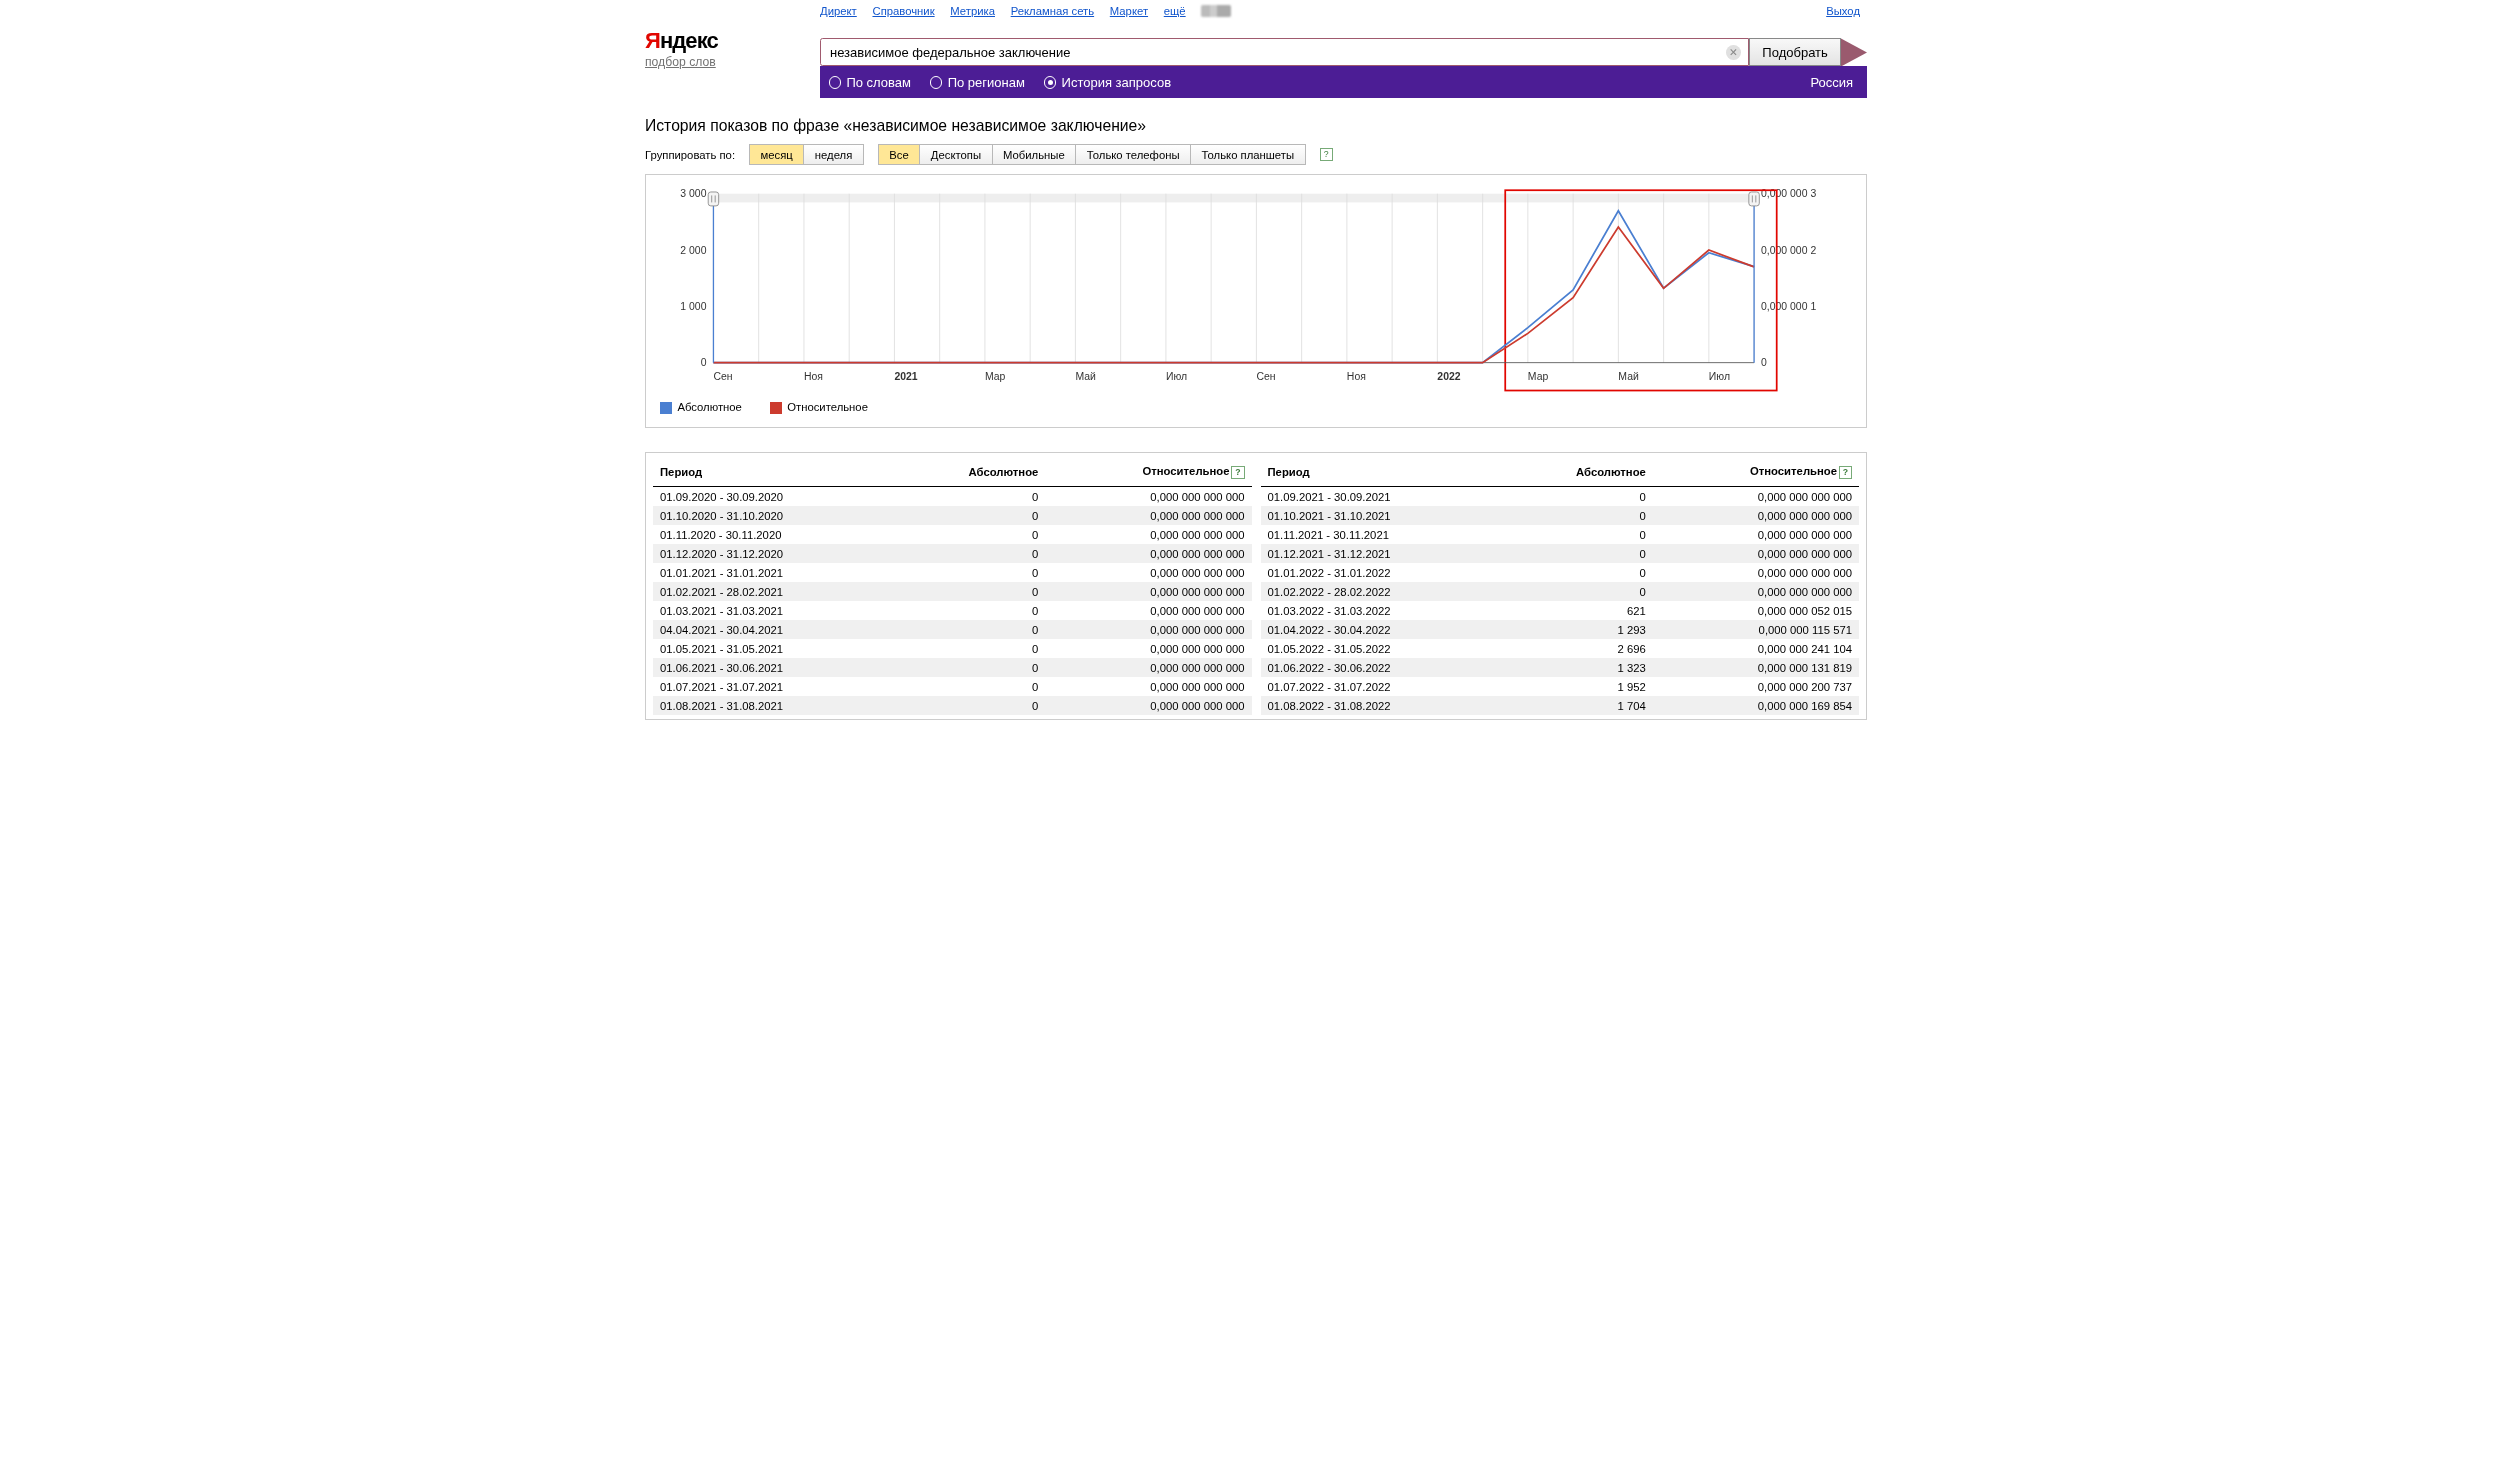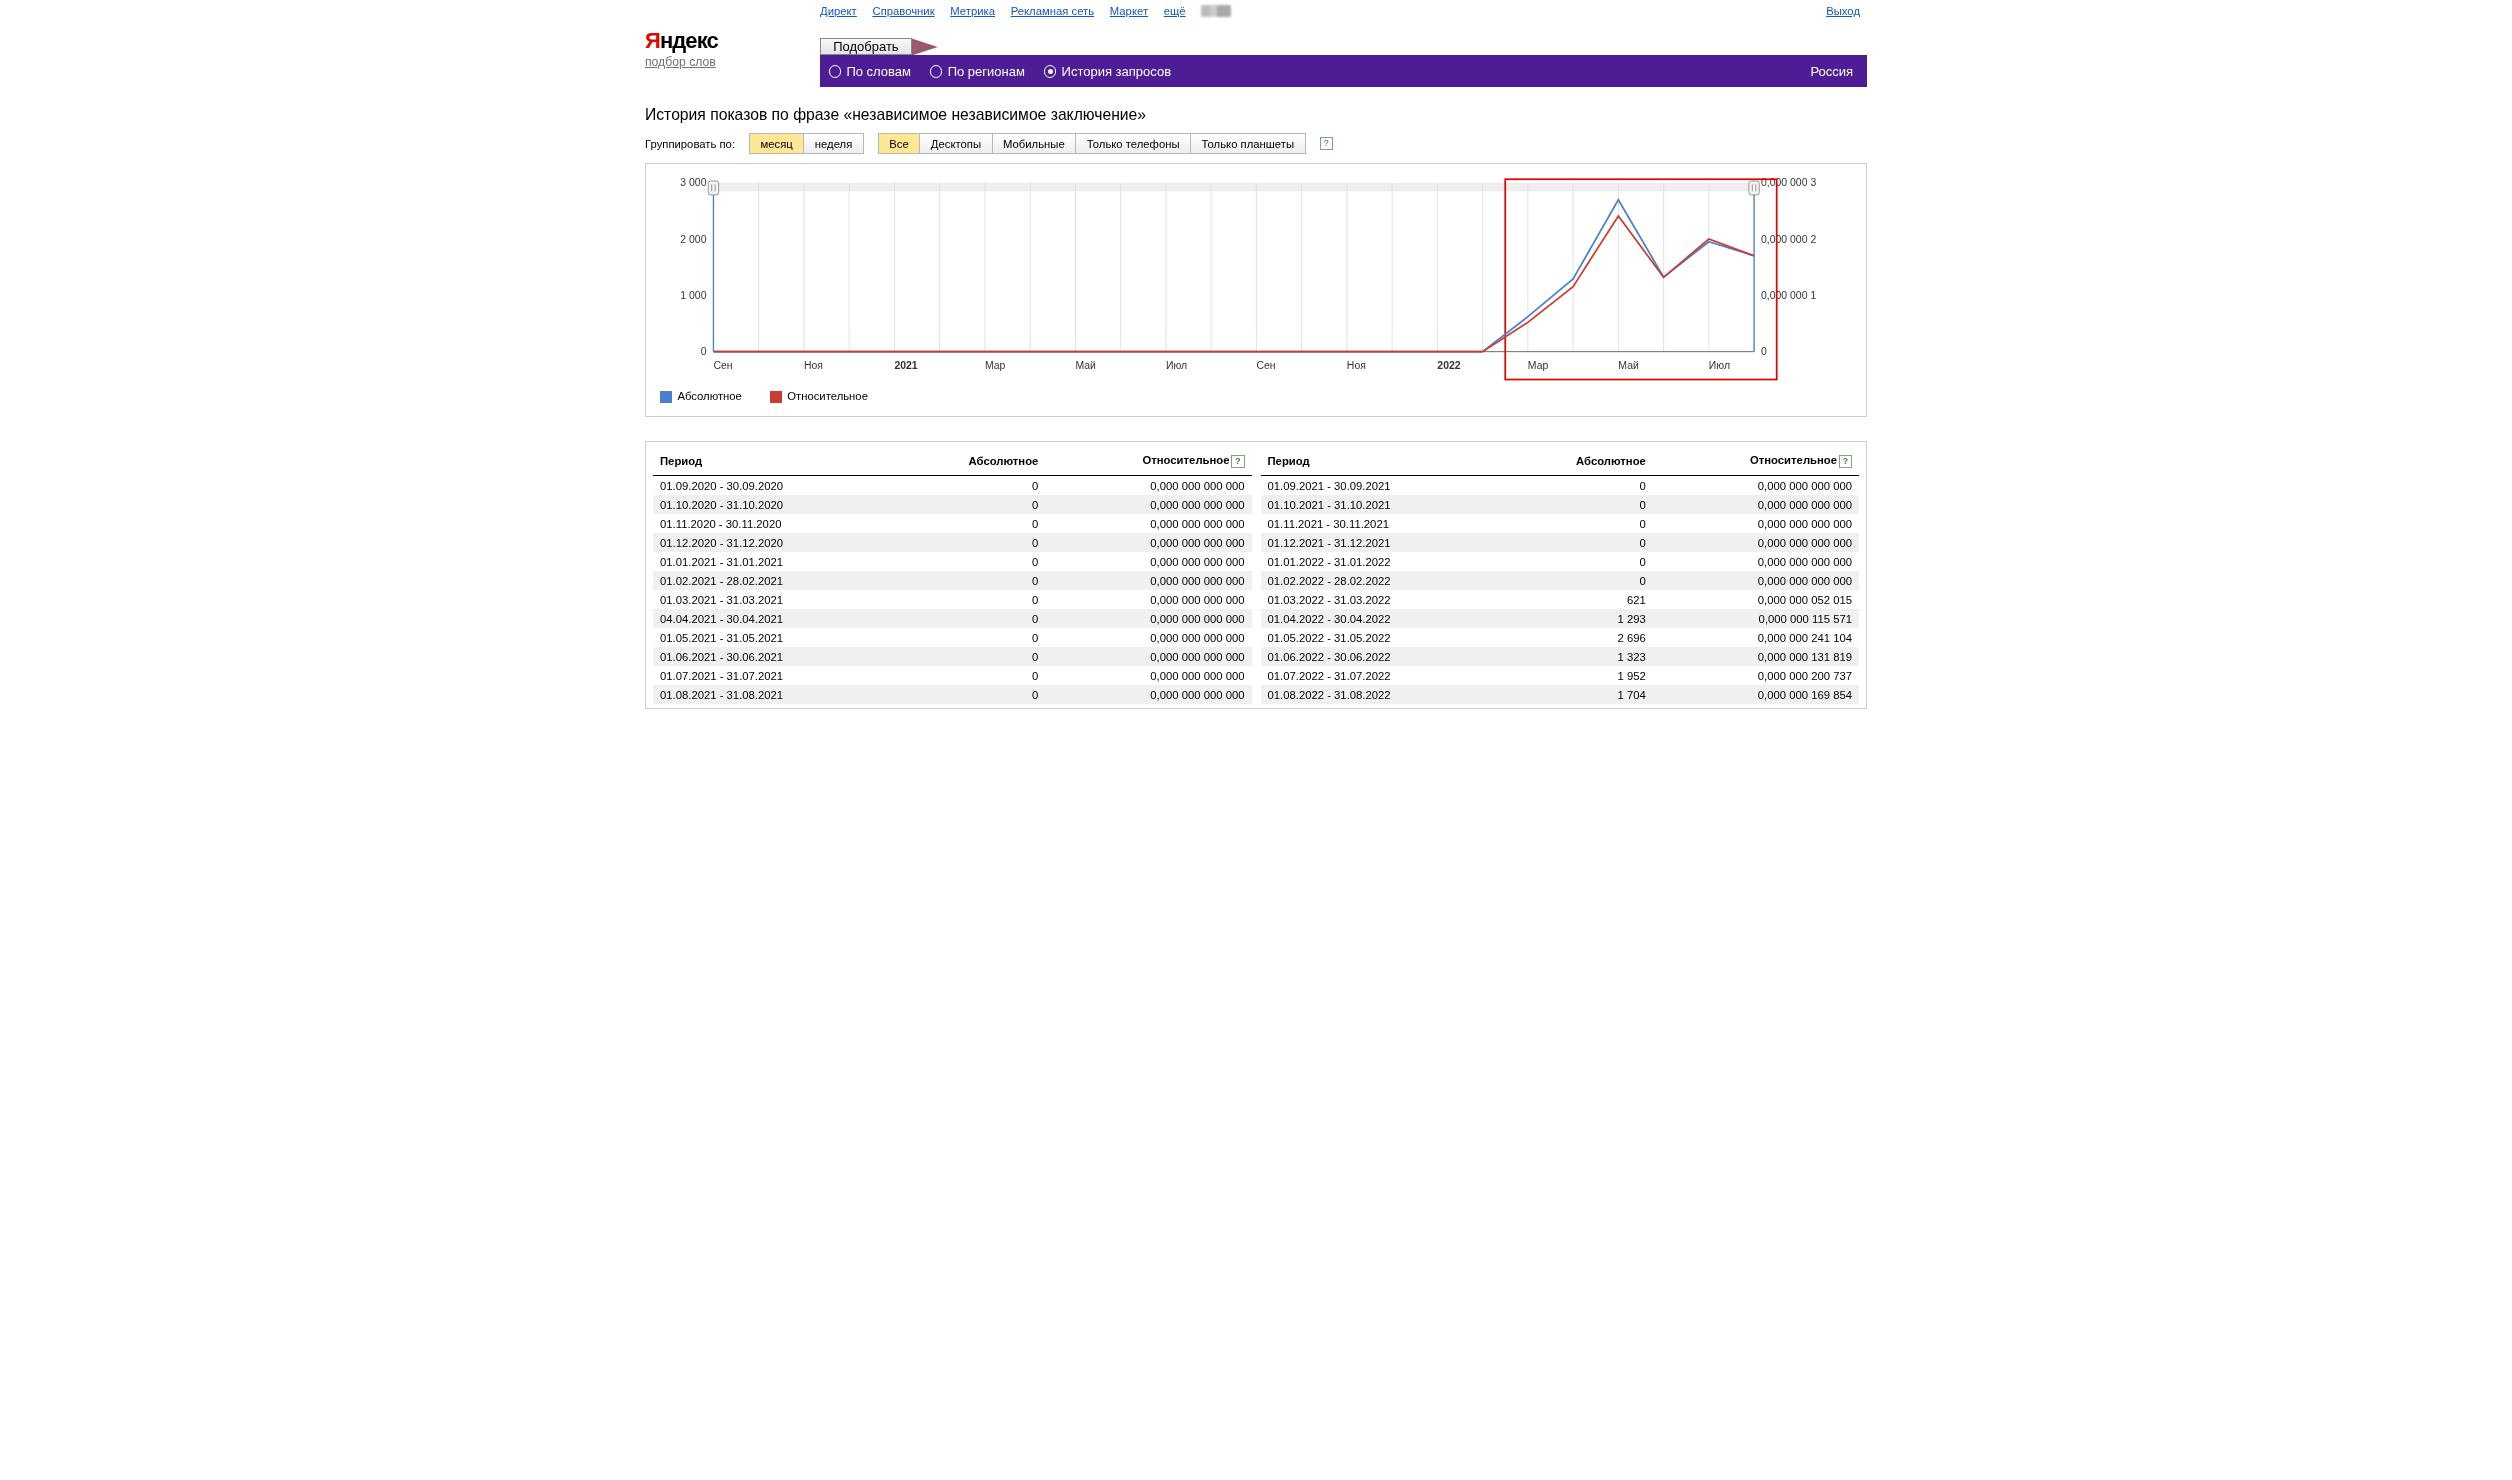--- a/index.html
+++ b/index.html
@@ -62,20 +62,24 @@
         <a>Директ</a>
         <a>Справочник</a>
         <a>Метрика</a>
         <a>Рекламная сеть</a>
         <a>Маркет</a>
         <a>ещё</a>
         <span class="blurimg"></span>
         <a class="exit">Выход</a>
       </div>
       <div class="searchwrap">
+        <div class="searchbox">
+          <input value="независимое федеральное заключение" style="">
+          <span class="clearx">✕</span>
+        </div>
         <button class="pickbtn">Подобрать</button>
         <div class="arrowtab"></div>
       </div>
       <div class="tabstrip">
         <span class="radio">
             <span class="dot"></span>
             <span>По словам</span>
           </span>
         <span class="radio">
             <span class="dot"></span>

